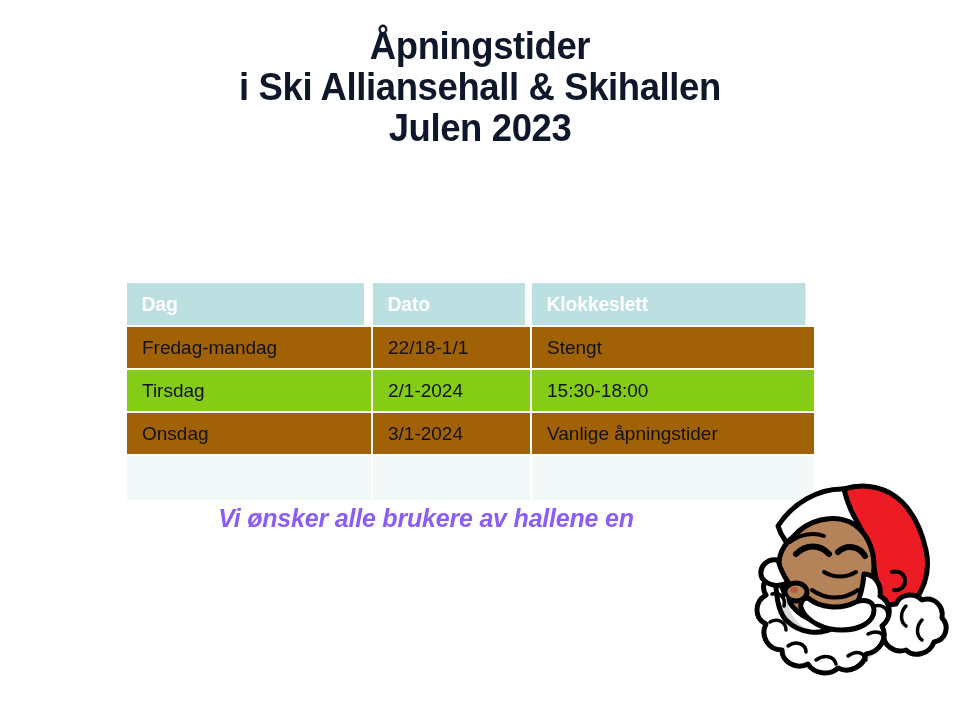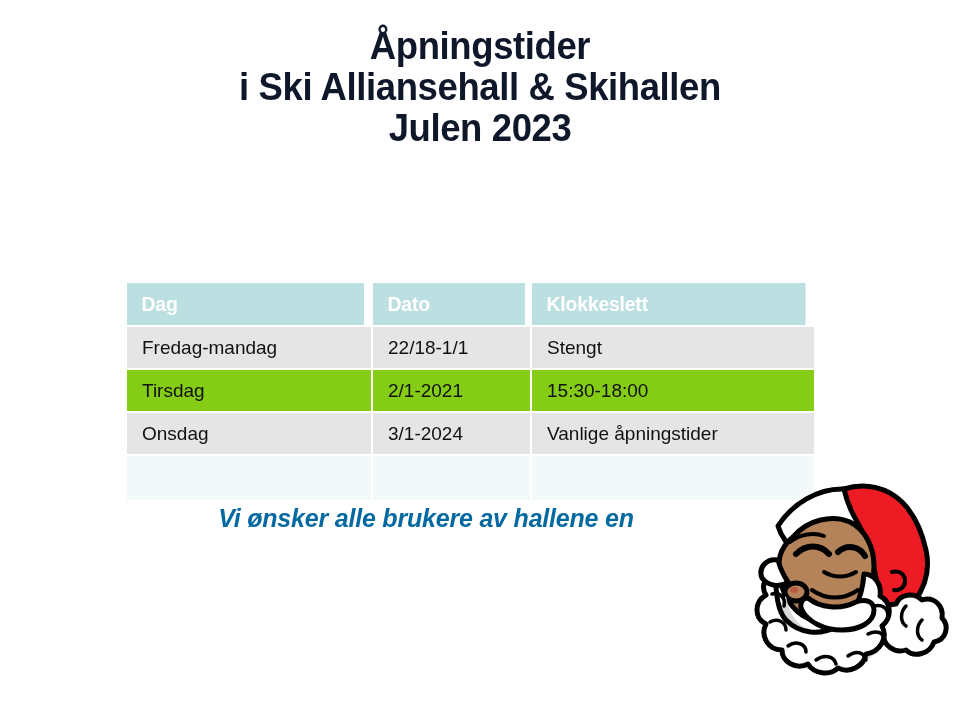--- a/index.html
+++ b/index.html
@@ -72,32 +72,32 @@
     background: #bcdfe1;
     color: #ffffff;
     font-weight: bold;
     font-size: 20px;
     height: 42px;
     letter-spacing: -0.2px;
     transform: scaleX(0.97);
     transform-origin: left center;
   }
 
-  .schedule-table tbody tr.row-odd td  { background: #e5e5e5; }
+  .schedule-table tbody tr.row-odd td  { background: #a16207; }
   .schedule-table tbody tr.row-even td { background: #84cc16; }
   .schedule-table tbody tr.row-empty td { background: #f3f8f9; height: 44px; }
 
   
   .greeting {
     position: absolute;
     left: 96px;
     top: 503px;
     width: 660px;
     text-align: center;
-    color: #0369a1;
+    color: #8b5cf6;
     font-family: "Liberation Sans", sans-serif;
     font-weight: bold;
     font-style: italic;
     font-size: 25px;
     line-height: 31px;
     letter-spacing: -0.2px;
   }
 
   
   .santa {
@@ -132,21 +132,21 @@
     </tr>
   </thead>
   <tbody>
     <tr class="row-odd">
       <td>Fredag-mandag</td>
       <td>22/18-1/1</td>
       <td>Stengt</td>
     </tr>
     <tr class="row-even">
       <td>Tirsdag</td>
-      <td>2/1-2021</td>
+      <td>2/1-2024</td>
       <td>15:30-18:00</td>
     </tr>
     <tr class="row-odd">
       <td>Onsdag</td>
       <td>3/1-2024</td>
       <td>Vanlige åpningstider</td>
     </tr>
     <tr class="row-empty">
       <td></td>
       <td></td>

